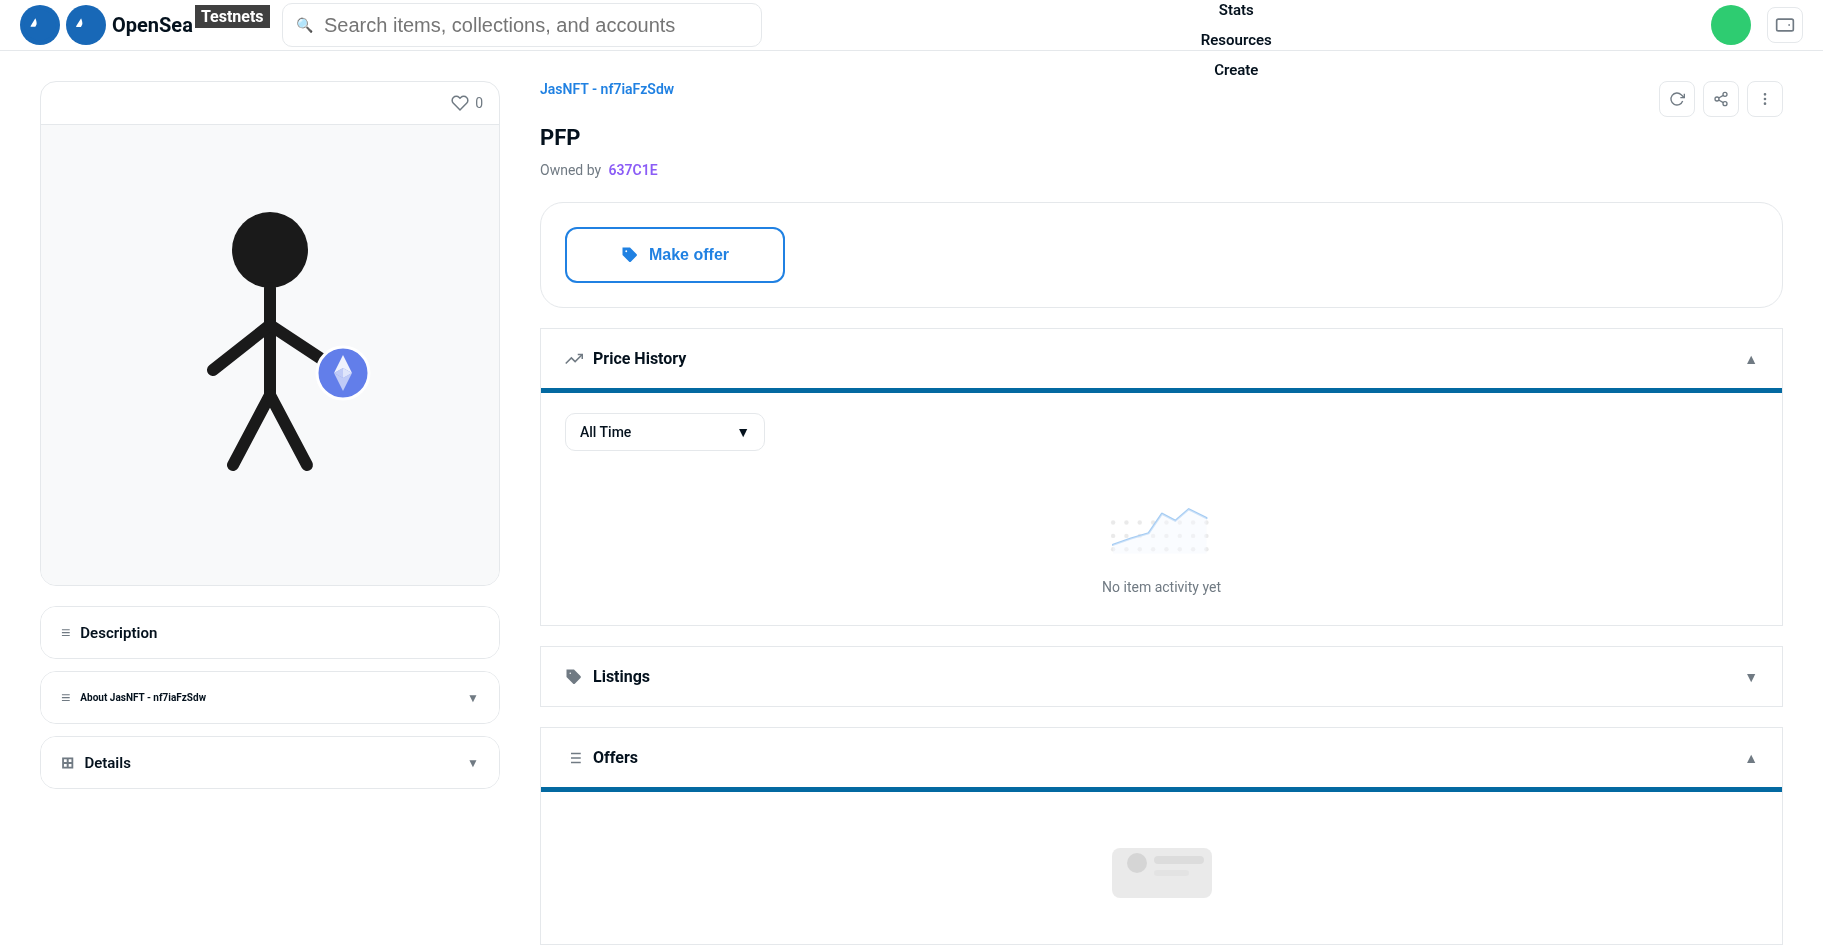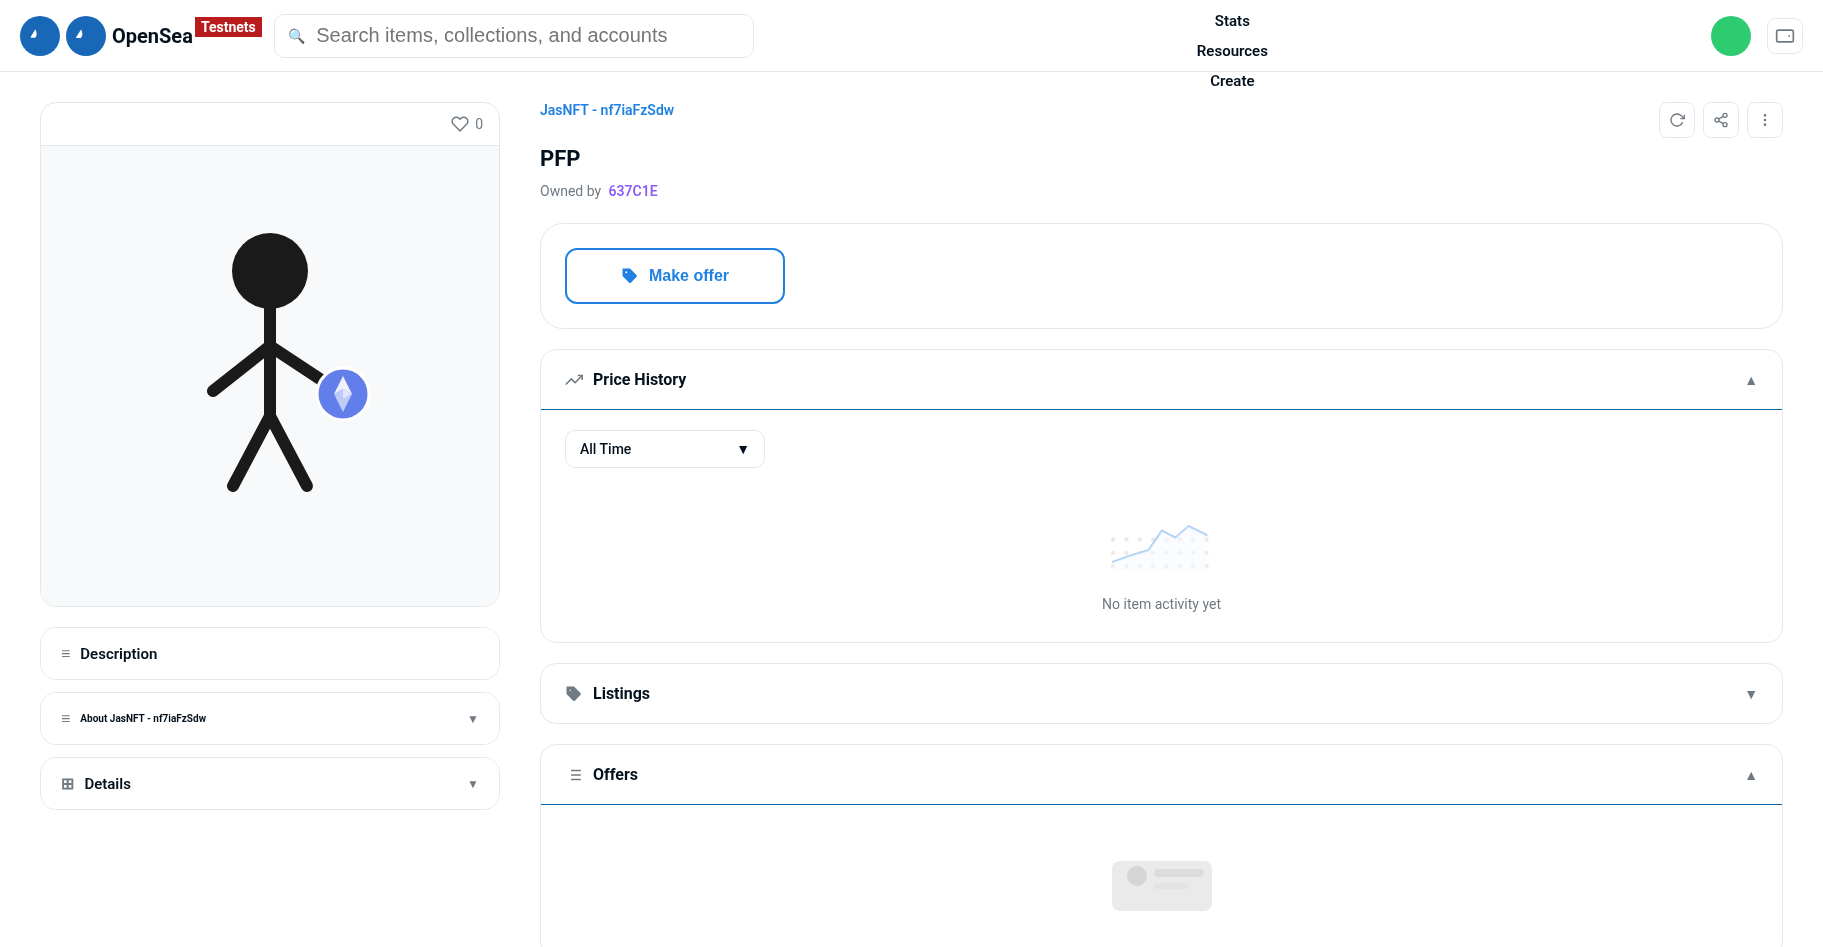--- a/index.html
+++ b/index.html
@@ -4,21 +4,21 @@
   <style>
     * { box-sizing: border-box; margin: 0; padding: 0; }
     body { font-family: -apple-system, BlinkMacSystemFont, 'Segoe UI', Roboto, sans-serif; background: #fff; color: #04111d; }
 
     
     .header {
       display: flex;
       align-items: center;
       justify-content: space-between;
       padding: 0 20px;
-      height: 72px;
+      height: 51px;
       border-bottom: 1px solid #e5e8eb;
       position: sticky;
       top: 0;
       background: #fff;
       z-index: 100;
     }
     .header-left {
       display: flex;
       align-items: center;
       gap: 12px;
@@ -226,40 +226,40 @@
       background: #fff;
       color: #2081e2;
       font-size: 16px;
       font-weight: 600;
       cursor: pointer;
     }
 
     
     .section-card {
       border: 1px solid #e5e8eb;
-      border-radius: 16px;
+      border-radius: 0;
       margin-bottom: 20px;
       overflow: hidden;
     }
     .section-header {
       display: flex;
       align-items: center;
       justify-content: space-between;
       padding: 20px 24px;
       cursor: pointer;
     }
     .section-header-left {
       display: flex;
       align-items: center;
       gap: 10px;
       font-weight: 700;
       font-size: 16px;
     }
     .section-body {
-      border-top: 1px solid #0369a1;
+      border-top: 5px solid #0369a1;
       padding: 20px 24px;
     }
     .time-select {
       display: flex;
       align-items: center;
       justify-content: space-between;
       border: 1px solid #e5e8eb;
       border-radius: 10px;
       padding: 10px 14px;
       font-size: 14px;
@@ -324,21 +324,21 @@
         <path d="M24 47L24.3 46.5L34.2 30.5C34.4 30.2 34.8 30.3 34.9 30.6C36.6 34.8 38 40 37.3 43.2C36.9 44.7 35.9 46.5 34.8 48.2C34.6 48.5 34.4 48.7 34.2 49H24.2C23.9 49 23.8 48.7 24 47Z" fill="white"></path>
         <path d="M66 50.5V53C66 53.2 65.9 53.3 65.7 53.4C64.8 53.9 61.8 55.5 60.5 57.4C57.1 62.4 54.4 69.5 48.5 69.5H24C15.7 69.5 9 62.7 9 54.3V53.8C9 53.6 9.2 53.4 9.4 53.4H20.3C20.6 53.4 20.9 53.7 20.8 54.1C20.6 54.8 20.7 55.5 21 56.2C21.7 57.6 23.1 58.5 24.6 58.5H30.5V54H24.6C24.3 54 24.1 53.7 24.3 53.5L24.5 53.2C25 52.5 25.8 51.4 26.5 50.1C27.1 49.2 27.6 48.2 28 47.2C28.1 47 28.2 46.7 28.3 46.5C28.5 45.9 28.7 45.4 28.8 44.8C28.9 44.5 29 44.2 29 43.9C29.3 42.5 29.4 41 29.4 39.6C29.4 39 29.3 38.4 29.3 37.8C29.2 37.3 29.1 36.7 29 36.1C28.9 35.6 28.8 35.1 28.7 34.7C28.4 33.3 28.1 31.9 27.7 30.6L27.5 30.3C27.3 29.4 27 28.6 26.8 27.6C26.5 26.4 26.2 25.2 26 24C25.9 23.5 25.9 22.9 25.8 22.3C25.7 21.5 25.7 20.6 25.7 19.8C25.7 19.5 25.7 19.3 25.7 19C25.8 18.4 25.8 17.9 25.9 17.3C26 16.8 26 16.3 26.1 15.8C26.3 14.9 26.5 14 26.7 13.1C26.8 12.6 26.9 12.2 27.1 11.8C27.3 11.2 27.5 10.5 27.7 9.9L28.4 8.2C28.6 7.7 29.2 7.5 29.6 7.9L33.6 9.1C33.8 9.2 33.9 9.3 33.9 9.5L33.7 10.9C33.6 11.7 33.6 12.5 33.6 13.3C33.6 13.9 33.7 14.6 33.8 15.2C34.2 17.8 35.3 20.3 36.9 22.3C37.5 23 38.1 23.8 38.8 24.4C39.5 25 40.1 25.5 40.9 26C41.7 26.6 42.7 27 43.6 27.4C44.6 27.8 45.6 28 46.7 28.2C47.3 28.3 47.8 28.3 48.4 28.3C50.1 28.3 51.8 27.9 53.3 27.1C53.6 27 53.8 26.8 54 26.7L54.2 26.5C54.3 26.4 54.4 26.4 54.4 26.3L54.5 26.2C56.8 24.4 58.6 21.8 59.6 18.9C59.9 18.1 60.1 17.3 60.2 16.4C60.3 15.8 60.3 15.3 60.4 14.7C60.4 14.3 60.4 13.8 60.4 13.4C60.4 12.9 60.4 12.5 60.3 12.1C60.2 11.4 60 10.6 59.8 9.9L59.8 9.5C59.7 9.2 60 8.9 60.3 9.1L64.1 10.3C64.2 10.3 64.2 10.4 64.3 10.4C64.6 10.8 64.8 11.3 64.9 11.8C65 12.2 65 12.6 65.1 13.1C65.1 13.5 65.1 14 65.1 14.4C65.1 14.9 65.1 15.5 65 16C64.9 16.9 64.7 17.8 64.4 18.6C63.9 20.6 63 22.5 61.8 24.2C61.3 25 60.7 25.8 60.1 26.5C59.8 26.8 59.5 27.1 59.2 27.3C58.1 28.3 56.8 29.1 55.5 29.7C55 29.9 54.4 30.1 53.8 30.3C53.2 30.5 52.7 30.6 52.1 30.6C51.5 30.7 50.9 30.7 50.3 30.7C49.9 30.7 49.5 30.7 49.1 30.6C48.3 30.5 47.7 30.3 47 30.1C46.2 29.8 45.4 29.4 44.7 29C44 28.5 43.3 28 42.7 27.4C42.2 26.9 41.8 26.4 41.4 23.9" fill="white" opacity="0"></path>
       </svg>
 
       <svg width="40" height="40" viewBox="0 0 100 100">
         <circle cx="50" cy="50" r="50" fill="#1868b7"></circle>
         <path d="M26 52l0.4-0.6L37.5 34c0.2-0.3 0.6-0.2 0.7 0.1 1.9 4.7 3.4 10.5 2.6 14.1-0.4 1.7-1.5 3.8-2.8 5.7-0.2 0.3-0.4 0.6-0.7 0.9-0.1 0.1-0.3 0.2-0.5 0.2H25.8c-0.3 0-0.5-0.3-0.3-2.5H26z" fill="white"></path>
         <path d="M70 54v2.7c0 0.2-0.1 0.4-0.3 0.5-1 0.5-4.4 2.3-5.9 4.4-3.8 5.4-6.7 13.1-13.1 13.1H25.9c-9.1 0-16.4-7.4-16.4-16.5v-0.5c0-0.3 0.2-0.5 0.5-0.5h12.1c0.4 0 0.7 0.4 0.6 0.8-0.2 0.8-0.1 1.6 0.3 2.4 0.8 1.6 2.4 2.6 4.1 2.6h6.4v-5h-6.3c-0.3 0-0.5-0.3-0.3-0.5l0.2-0.3c0.6-0.8 1.4-2 2.3-3.4 0.6-1 1.2-2.1 1.6-3.2 0.1-0.2 0.2-0.5 0.3-0.7 0.2-0.6 0.4-1.2 0.5-1.8 0.1-0.3 0.2-0.7 0.2-1 0.3-1.5 0.4-3.1 0.4-4.7 0-0.6 0-1.2-0.1-1.8-0.1-0.6-0.2-1.3-0.3-1.9-0.1-0.5-0.2-1-0.3-1.5-0.3-1.5-0.7-2.9-1.1-4.3l-0.1-0.4c-0.3-0.9-0.5-1.8-0.8-2.8-0.3-1.3-0.6-2.6-0.8-3.9-0.1-0.6-0.1-1.2-0.2-1.8-0.1-0.9-0.1-1.9-0.1-2.8 0-0.3 0-0.6 0-0.9 0.1-0.6 0.1-1.2 0.2-1.9 0.1-0.5 0.1-1 0.2-1.5 0.2-1 0.4-1.9 0.6-2.9 0.1-0.5 0.2-0.9 0.4-1.4 0.2-0.7 0.4-1.4 0.7-2l0.7-1.9c0.2-0.5 0.9-0.7 1.3-0.3l4.4 1.3c0.2 0.1 0.3 0.3 0.3 0.5l-0.2 1.5c-0.1 0.9-0.1 1.8-0.1 2.7 0 0.7 0.1 1.4 0.2 2.1 0.5 2.9 1.7 5.6 3.4 7.8 0.6 0.8 1.3 1.6 2.1 2.3 0.7 0.6 1.4 1.2 2.2 1.7 0.9 0.6 2 1.1 3 1.5 1.1 0.4 2.2 0.7 3.4 0.9 0.6 0.1 1.2 0.1 1.8 0.1 1.9 0 3.7-0.4 5.4-1.3 0.3-0.1 0.5-0.3 0.8-0.5l0.2-0.2c0.1-0.1 0.2-0.1 0.2-0.2l0.1-0.1c2.5-2 4.5-4.8 5.6-8 0.3-0.9 0.5-1.8 0.7-2.8 0.1-0.6 0.1-1.2 0.2-1.8 0-0.4 0-0.9 0-1.3 0-0.5 0-0.9-0.1-1.4-0.1-0.8-0.3-1.7-0.5-2.5l-0.1-0.4c-0.1-0.4 0.3-0.7 0.6-0.5l4.4 1.3c0.1 0 0.1 0.1 0.2 0.1 0.3 0.4 0.5 0.9 0.6 1.4 0.1 0.4 0.2 0.9 0.3 1.4 0.1 0.5 0.1 1 0.1 1.5 0 0.6 0 1.2-0.1 1.8-0.1 1-0.3 2-0.6 2.9-0.6 2.2-1.5 4.3-2.8 6.1-0.5 0.8-1.1 1.6-1.8 2.3-0.3 0.3-0.6 0.6-0.9 0.8-1.2 1.1-2.6 2-4 2.6-0.6 0.2-1.2 0.4-1.9 0.6-0.6 0.2-1.2 0.3-1.8 0.4-0.6 0.1-1.3 0.1-1.9 0.1-0.5 0-0.9 0-1.4-0.1-0.8-0.1-1.5-0.3-2.2-0.5-0.9-0.3-1.8-0.7-2.6-1.2-0.8-0.5-1.5-1.1-2.1-1.7-0.5-0.5-1-1-1.4-1.6-0.5-0.6-0.9-1.3-1.3-1.9-0.7-1.2-1.2-2.4-1.6-3.7" fill="white" opacity="0"></path>
       </svg>
       <span style="font-size:20px;font-weight:700;color:#04111d;">OpenSea</span>
-      <span style="background:#b91c1c;color:white;font-size:14px;font-weight:700;padding:2px 6px;border-radius:0;margin-top:-18px;margin-left:-4px;">Testnets</span>
+      <span style="background:#404040;color:white;font-size:16px;font-weight:700;padding:2px 6px;border-radius:0;margin-top:-18px;margin-left:-4px;">Testnets</span>
     </div>
 
     <div class="search-bar">
       <span style="color:#707a83;font-size:14px;">🔍</span>
       <input type="text" style="border: none; outline: none; flex: 1 1 0%; font-size: 20px; color: rgb(112, 122, 131);" placeholder="Search items, collections, and accounts">
     </div>
   </div>
 
   <nav class="header-nav">
     <a class="nav-item">Explore</a>

